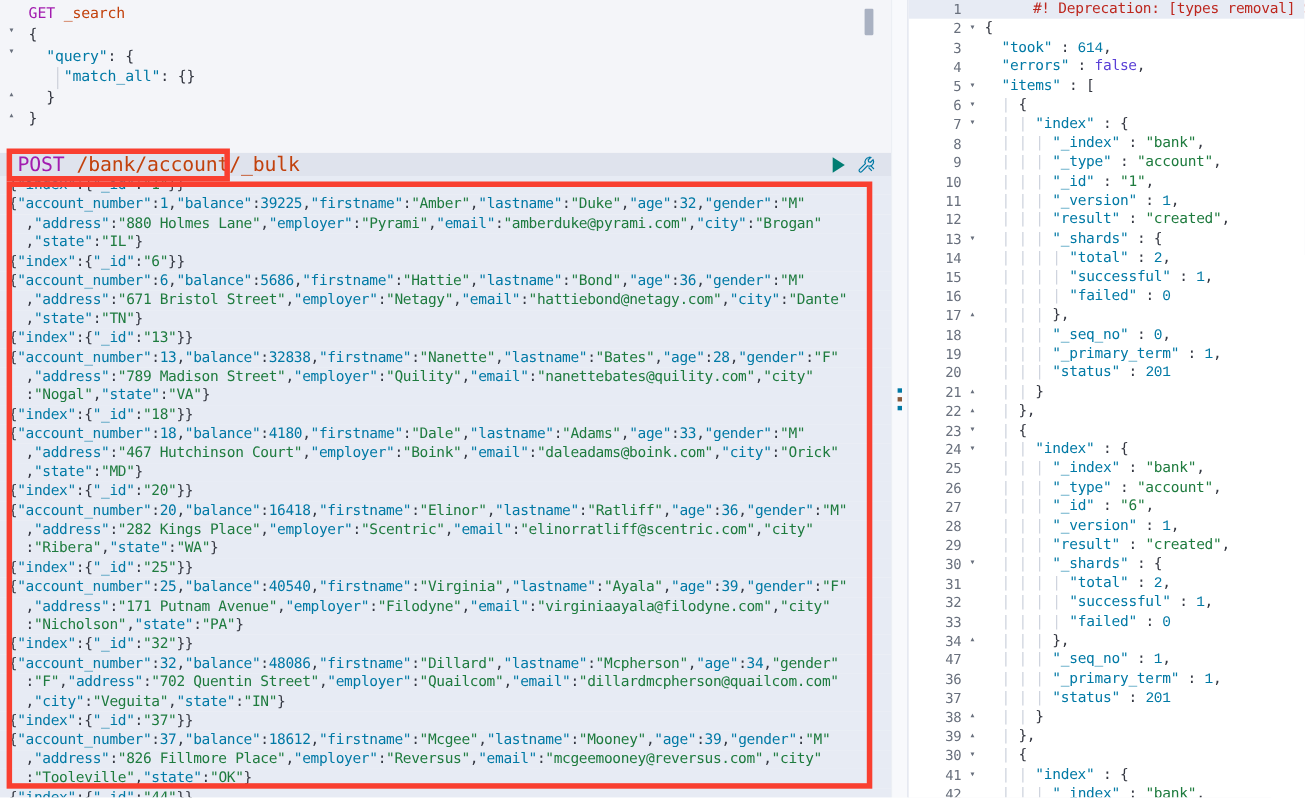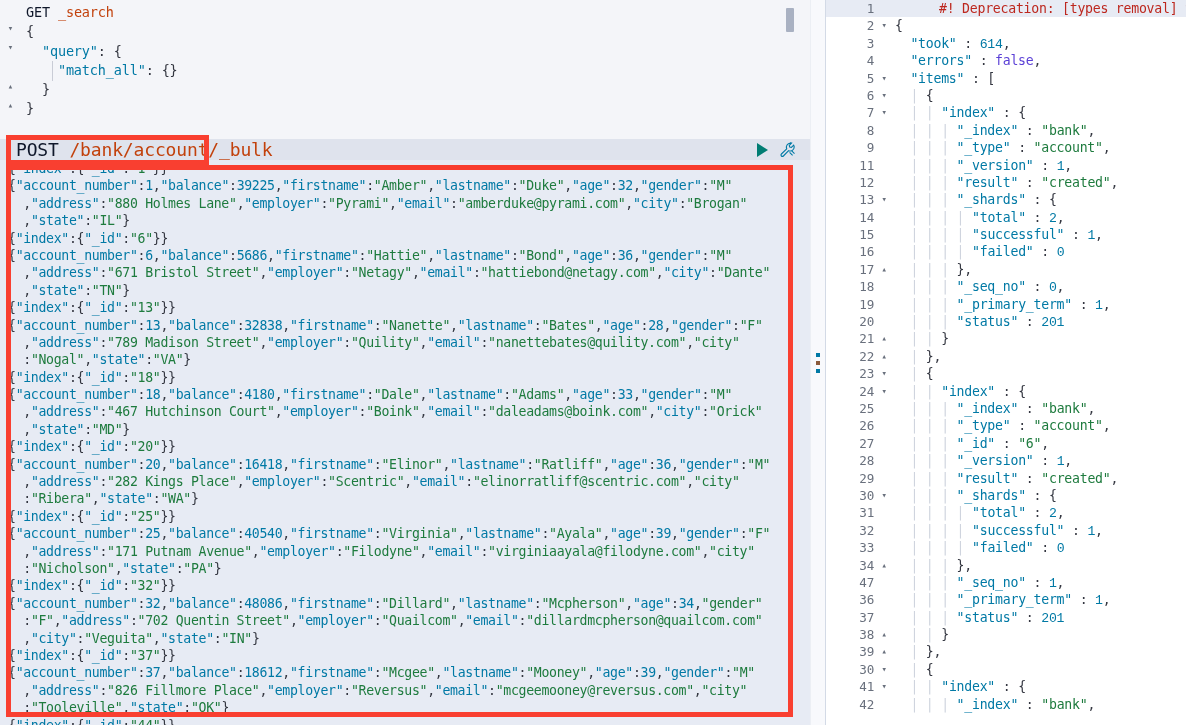--- a/index.html
+++ b/index.html
@@ -66,21 +66,21 @@
   }
   .code-line {
     height: 19.3px;
     line-height: 19.3px;
     font-size: 13.5px;
     white-space: pre;
     padding-left: 26px;
     color: #343741;
     letter-spacing: -0.15px;
   }
-  .m-method { color: #0f172a; text-align: center; }
+  .m-method { color: #a21caf; text-align: center; }
   .m-url    { color: #c2410c; }
   .m-key    { color: #0079a5; }
   .m-str    { color: #1e7b3e; }
   .m-num    { color: #0079a5; }
   .m-punc   { color: #343741; }
 
   .indent-guide {
     position: absolute;
     width: 1px;
     background: #c9ccd6;
@@ -326,20 +326,21 @@
   <div class="output-pane">
       <div class="out-row first"><span class="ln">1</span><span class="fold"></span><span class="out-code"><span class="o-warn">#! Deprecation: [types removal] Speci</span></span></div>
       <div class="out-row"><span class="ln">2</span><span class="fold">▾</span><span class="out-code"><span class="o-punc">{</span></span></div>
       <div class="out-row"><span class="ln">3</span><span class="fold"></span><span class="out-code">  <span class="o-key">"took"</span><span class="o-punc"> </span><span class="o-punc">:</span><span class="o-punc"> </span><span class="o-num">614</span><span class="o-punc">,</span></span></div>
       <div class="out-row"><span class="ln">4</span><span class="fold"></span><span class="out-code">  <span class="o-key">"errors"</span><span class="o-punc"> </span><span class="o-punc">:</span><span class="o-punc"> </span><span class="o-bool">false</span><span class="o-punc">,</span></span></div>
       <div class="out-row"><span class="ln">5</span><span class="fold">▾</span><span class="out-code">  <span class="o-key">"items"</span><span class="o-punc"> </span><span class="o-punc">:</span><span class="o-punc"> </span><span class="o-punc">[</span></span></div>
       <div class="out-row"><span class="ln">6</span><span class="fold">▾</span><span class="out-code">  <span class="o-guide">|</span> <span class="o-punc">{</span></span></div>
       <div class="out-row"><span class="ln">7</span><span class="fold">▾</span><span class="out-code">  <span class="o-guide">|</span> <span class="o-guide">|</span> <span class="o-key">"index"</span><span class="o-punc"> </span><span class="o-punc">:</span><span class="o-punc"> </span><span class="o-punc">{</span></span></div>
       <div class="out-row"><span class="ln">8</span><span class="fold"></span><span class="out-code">  <span class="o-guide">|</span> <span class="o-guide">|</span> <span class="o-guide">|</span> <span class="o-key">"_index"</span><span class="o-punc"> </span><span class="o-punc">:</span><span class="o-punc"> </span><span class="o-str">"bank"</span><span class="o-punc">,</span></span></div>
       <div class="out-row"><span class="ln">9</span><span class="fold"></span><span class="out-code">  <span class="o-guide">|</span> <span class="o-guide">|</span> <span class="o-guide">|</span> <span class="o-key">"_type"</span><span class="o-punc"> </span><span class="o-punc">:</span><span class="o-punc"> </span><span class="o-str">"account"</span><span class="o-punc">,</span></span></div>
+      <div class="out-row"><span class="ln">10</span><span class="fold"></span><span class="out-code">  <span class="o-guide">|</span> <span class="o-guide">|</span> <span class="o-guide">|</span> <span class="o-key">"_id"</span><span class="o-punc"> </span><span class="o-punc">:</span><span class="o-punc"> </span><span class="o-str">"1"</span><span class="o-punc">,</span></span></div>
       <div class="out-row"><span class="ln">11</span><span class="fold"></span><span class="out-code">  <span class="o-guide">|</span> <span class="o-guide">|</span> <span class="o-guide">|</span> <span class="o-key">"_version"</span><span class="o-punc"> </span><span class="o-punc">:</span><span class="o-punc"> </span><span class="o-num">1</span><span class="o-punc">,</span></span></div>
       <div class="out-row"><span class="ln">12</span><span class="fold"></span><span class="out-code">  <span class="o-guide">|</span> <span class="o-guide">|</span> <span class="o-guide">|</span> <span class="o-key">"result"</span><span class="o-punc"> </span><span class="o-punc">:</span><span class="o-punc"> </span><span class="o-str">"created"</span><span class="o-punc">,</span></span></div>
       <div class="out-row"><span class="ln">13</span><span class="fold">▾</span><span class="out-code">  <span class="o-guide">|</span> <span class="o-guide">|</span> <span class="o-guide">|</span> <span class="o-key">"_shards"</span><span class="o-punc"> </span><span class="o-punc">:</span><span class="o-punc"> </span><span class="o-punc">{</span></span></div>
       <div class="out-row"><span class="ln">14</span><span class="fold"></span><span class="out-code">  <span class="o-guide">|</span> <span class="o-guide">|</span> <span class="o-guide">|</span> <span class="o-guide">|</span> <span class="o-key">"total"</span><span class="o-punc"> </span><span class="o-punc">:</span><span class="o-punc"> </span><span class="o-num">2</span><span class="o-punc">,</span></span></div>
       <div class="out-row"><span class="ln">15</span><span class="fold"></span><span class="out-code">  <span class="o-guide">|</span> <span class="o-guide">|</span> <span class="o-guide">|</span> <span class="o-guide">|</span> <span class="o-key">"successful"</span><span class="o-punc"> </span><span class="o-punc">:</span><span class="o-punc"> </span><span class="o-num">1</span><span class="o-punc">,</span></span></div>
       <div class="out-row"><span class="ln">16</span><span class="fold"></span><span class="out-code">  <span class="o-guide">|</span> <span class="o-guide">|</span> <span class="o-guide">|</span> <span class="o-guide">|</span> <span class="o-key">"failed"</span><span class="o-punc"> </span><span class="o-punc">:</span><span class="o-punc"> </span><span class="o-num">0</span></span></div>
       <div class="out-row"><span class="ln">17</span><span class="fold">▴</span><span class="out-code">  <span class="o-guide">|</span> <span class="o-guide">|</span> <span class="o-guide">|</span> <span class="o-punc">}</span><span class="o-punc">,</span></span></div>
       <div class="out-row"><span class="ln">18</span><span class="fold"></span><span class="out-code">  <span class="o-guide">|</span> <span class="o-guide">|</span> <span class="o-guide">|</span> <span class="o-key">"_seq_no"</span><span class="o-punc"> </span><span class="o-punc">:</span><span class="o-punc"> </span><span class="o-num">0</span><span class="o-punc">,</span></span></div>
       <div class="out-row"><span class="ln">19</span><span class="fold"></span><span class="out-code">  <span class="o-guide">|</span> <span class="o-guide">|</span> <span class="o-guide">|</span> <span class="o-key">"_primary_term"</span><span class="o-punc"> </span><span class="o-punc">:</span><span class="o-punc"> </span><span class="o-num">1</span><span class="o-punc">,</span></span></div>
       <div class="out-row"><span class="ln">20</span><span class="fold"></span><span class="out-code">  <span class="o-guide">|</span> <span class="o-guide">|</span> <span class="o-guide">|</span> <span class="o-key">"status"</span><span class="o-punc"> </span><span class="o-punc">:</span><span class="o-punc"> </span><span class="o-num">201</span></span></div>

